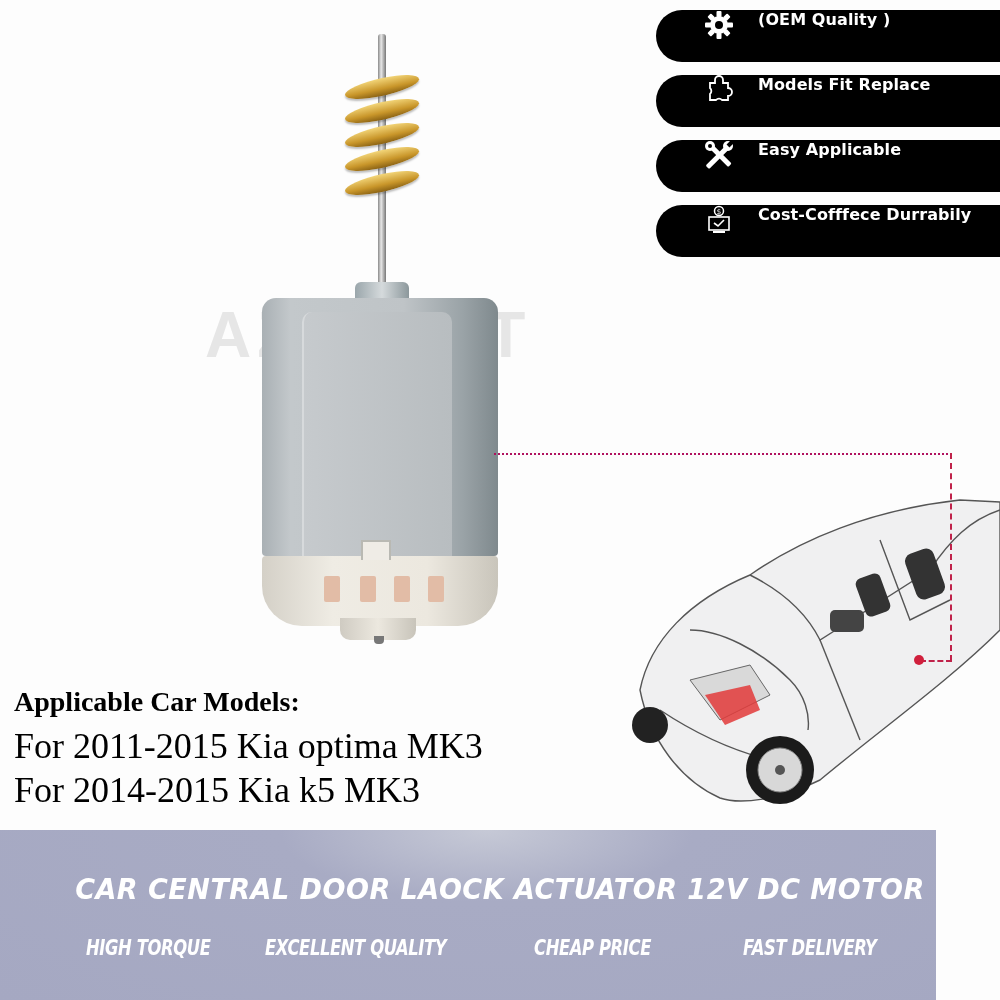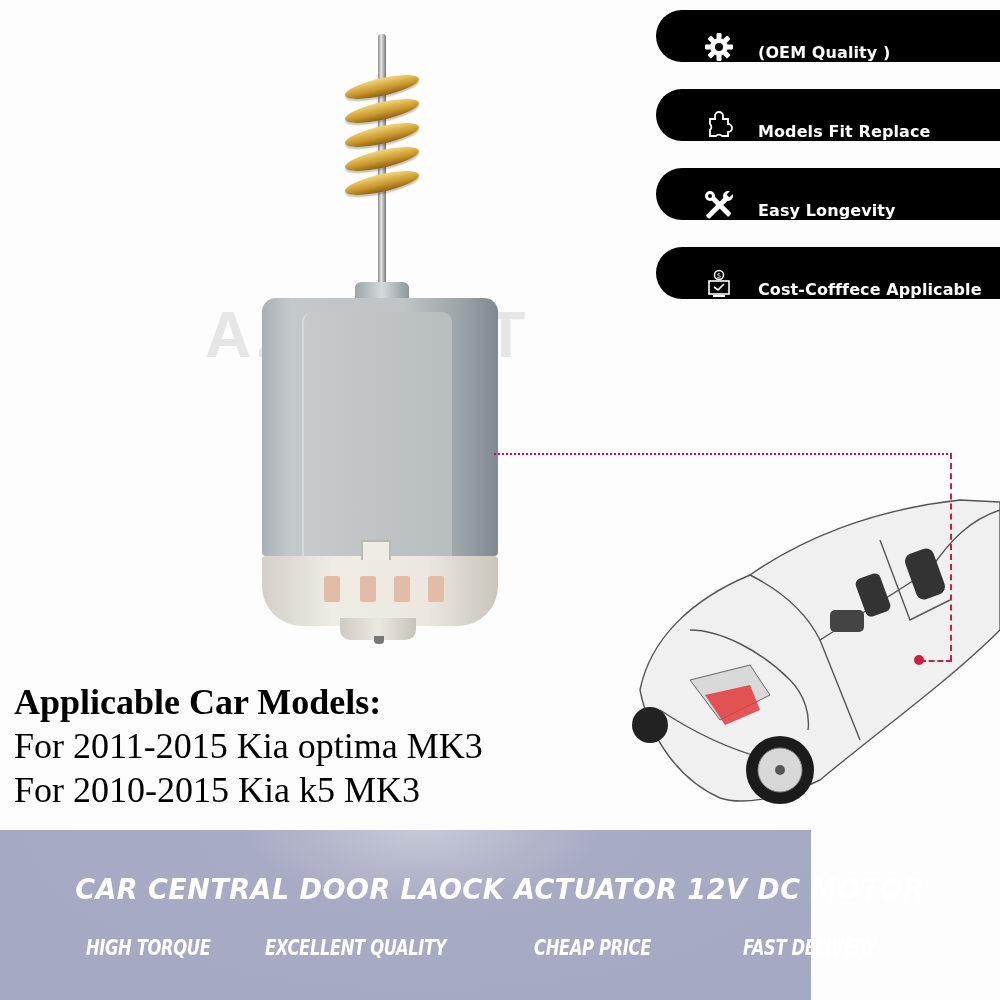--- a/index.html
+++ b/index.html
@@ -27,31 +27,31 @@
   .leader-h { position: absolute; left: 494px; top: 453px; width: 458px; height: 0; border-top: 2px dotted #b0125f; z-index: 3; }
   .leader-v { position: absolute; left: 950px; top: 453px; width: 0; height: 208px; border-left: 2px dashed #c0224a; z-index: 3; }
   .leader-end { position: absolute; left: 920px; top: 660px; width: 32px; height: 0; border-top: 2px dashed #c0224a; z-index: 3; }
   .leader-dot { position: absolute; left: 914px; top: 655px; width: 10px; height: 10px; border-radius: 50%; background: #d01f3c; z-index: 4; }
 
   
   .car { position: absolute; left: 630px; top: 480px; width: 370px; height: 330px; z-index: 2; }
 
   
   .features { position: absolute; left: 656px; top: 10px; width: 344px; z-index: 5; }
-  .pill { position: relative; height: 52px; margin-bottom: 27px; background: #000; border-radius: 28px 0 0 28px; display: flex; align-items: flex-end; }
+  .pill { position: relative; height: 52px; margin-bottom: 13px; background: #000; border-radius: 28px 0 0 28px; display: flex; align-items: flex-start; }
   .pill .icon { width: 30px; height: 30px; margin-left: 48px; display: flex; align-items: center; justify-content: center; }
   .pill .label { margin-left: 24px; color: #fff; font-family: "DejaVu Sans", sans-serif; font-weight: bold; font-size: 16px; letter-spacing: 0.1px; }
 
   
   .models { position: absolute; left: 14px; top: 680px; z-index: 5; font-family: "Liberation Serif", serif; color: #000; }
-  .models .title { font-weight: bold; font-size: 36px; line-height: 44px; }
+  .models .title { font-weight: bold; font-size: 28px; line-height: 44px; }
   .models .line { font-size: 36px; line-height: 44px; }
 
   
-  .banner { position: absolute; left: 0; top: 830px; width: 811px; height: 170px; background: radial-gradient(ellipse at 52% 0%, #c6c9d6 0%, #a8abc4 30%, #a5a8c2 100%); z-index: 5; }
+  .banner { position: absolute; left: 0; top: 830px; width: 936px; height: 170px; background: radial-gradient(ellipse at 52% 0%, #c6c9d6 0%, #a8abc4 30%, #a5a8c2 100%); z-index: 5; }
   .banner .headline { position: absolute; left: 0; top: 44px; width: 1000px; text-align: center; color: #fff; font-family: "DejaVu Sans", sans-serif; font-weight: bold; font-style: italic; font-size: 27px; letter-spacing: 0.5px; transform: scaleY(1.05); }
   .banner .tags { position: absolute; left: 0; top: 106px; width: 1000px; height: 36px; text-decoration: underline; }
   .banner .tag { position: absolute; color: #fff; font-family: "DejaVu Sans", sans-serif; font-weight: bold; font-style: italic; font-size: 21px; transform: scaleX(0.78); transform-origin: left center; letter-spacing: -0.5px; white-space: nowrap; }
 </style>
 </head>
 <body>
 
 <div class="canvas">
 
   <div class="watermark">AZGIANT</div>
@@ -144,40 +144,40 @@
             <g fill="#fff">
               <rect x="13" y="-2" width="5" height="34" rx="1.5" transform="rotate(45 15 15)"></rect>
               <rect x="13" y="4" width="5" height="26" rx="1.5" transform="rotate(-45 15 15)"></rect>
               <circle cx="6" cy="6" r="5"></circle>
               <circle cx="24" cy="6" r="5"></circle>
             </g>
             <circle cx="6" cy="6" r="2" fill="#000"></circle>
             <rect x="22" y="0" width="4" height="6" fill="#000" transform="rotate(45 24 6)"></rect>
           </svg>
       </span>
-      <span class="label">Easy Longevity</span>
+      <span class="label">Easy Applicable</span>
     </div>
     <div class="pill">
       <span class="icon">
         <svg width="30" height="30" viewBox="0 0 30 30">
             <circle cx="15" cy="6" r="4.5" fill="none" stroke="#fff" stroke-width="1.5"></circle>
             <text x="15" y="8.5" font-size="7" fill="#fff" text-anchor="middle" font-family="DejaVu Sans, sans-serif">$</text>
             <rect x="5" y="12" width="20" height="13" fill="none" stroke="#fff" stroke-width="1.6"></rect>
             <path d="M10 18 L14 21 L20 15" fill="none" stroke="#fff" stroke-width="1.6"></path>
             <rect x="9" y="26" width="12" height="2" fill="#fff"></rect>
           </svg>
       </span>
-      <span class="label">Cost-Cofffece Applicable</span>
+      <span class="label">Cost-Cofffece Durrabily</span>
     </div>
   </div>
 
   <div class="models">
     <div class="title">Applicable Car Models:</div>
     <div class="line">For 2011-2015 Kia optima MK3</div>
-    <div class="line">For 2010-2015 Kia k5 MK3</div>
+    <div class="line">For 2014-2015 Kia k5 MK3</div>
   </div>
 
   <div class="banner">
     <div class="headline">CAR CENTRAL DOOR LAOCK ACTUATOR 12V DC MOTOR</div>
     <div class="tags">
       <span class="tag" style="left:86px">HIGH TORQUE</span>
       <span class="tag" style="left:265px">EXCELLENT QUALITY</span>
       <span class="tag" style="left:534px">CHEAP PRICE</span>
       <span class="tag" style="left:743px">FAST DELIVERY</span>
     </div>

